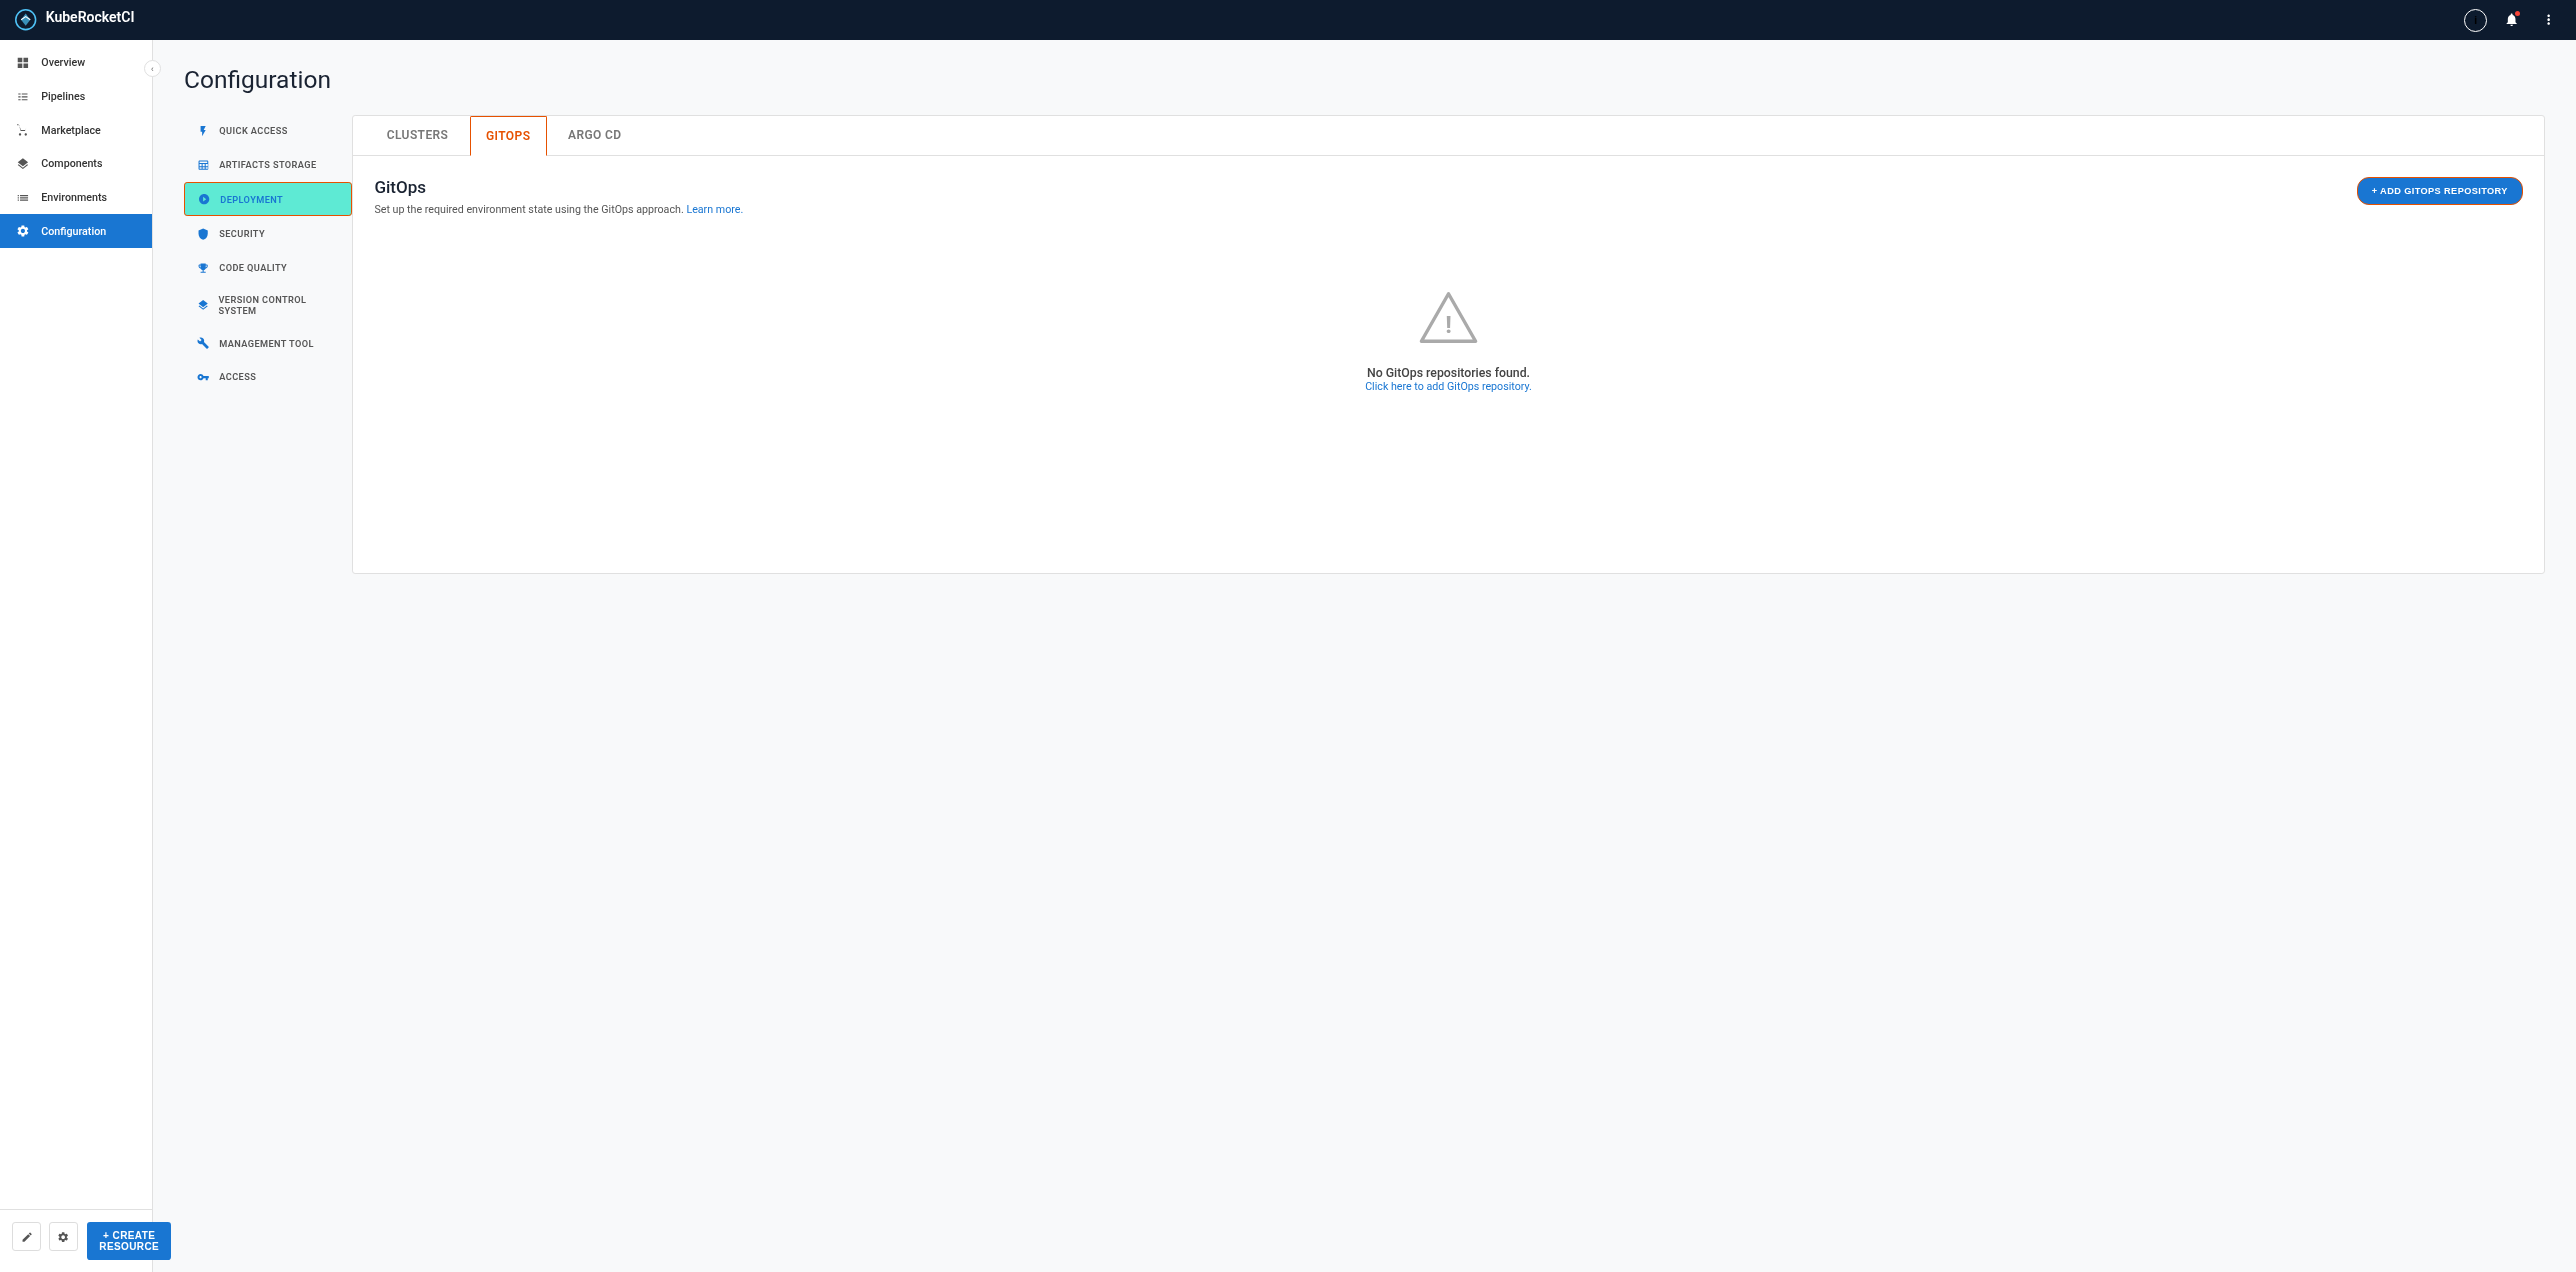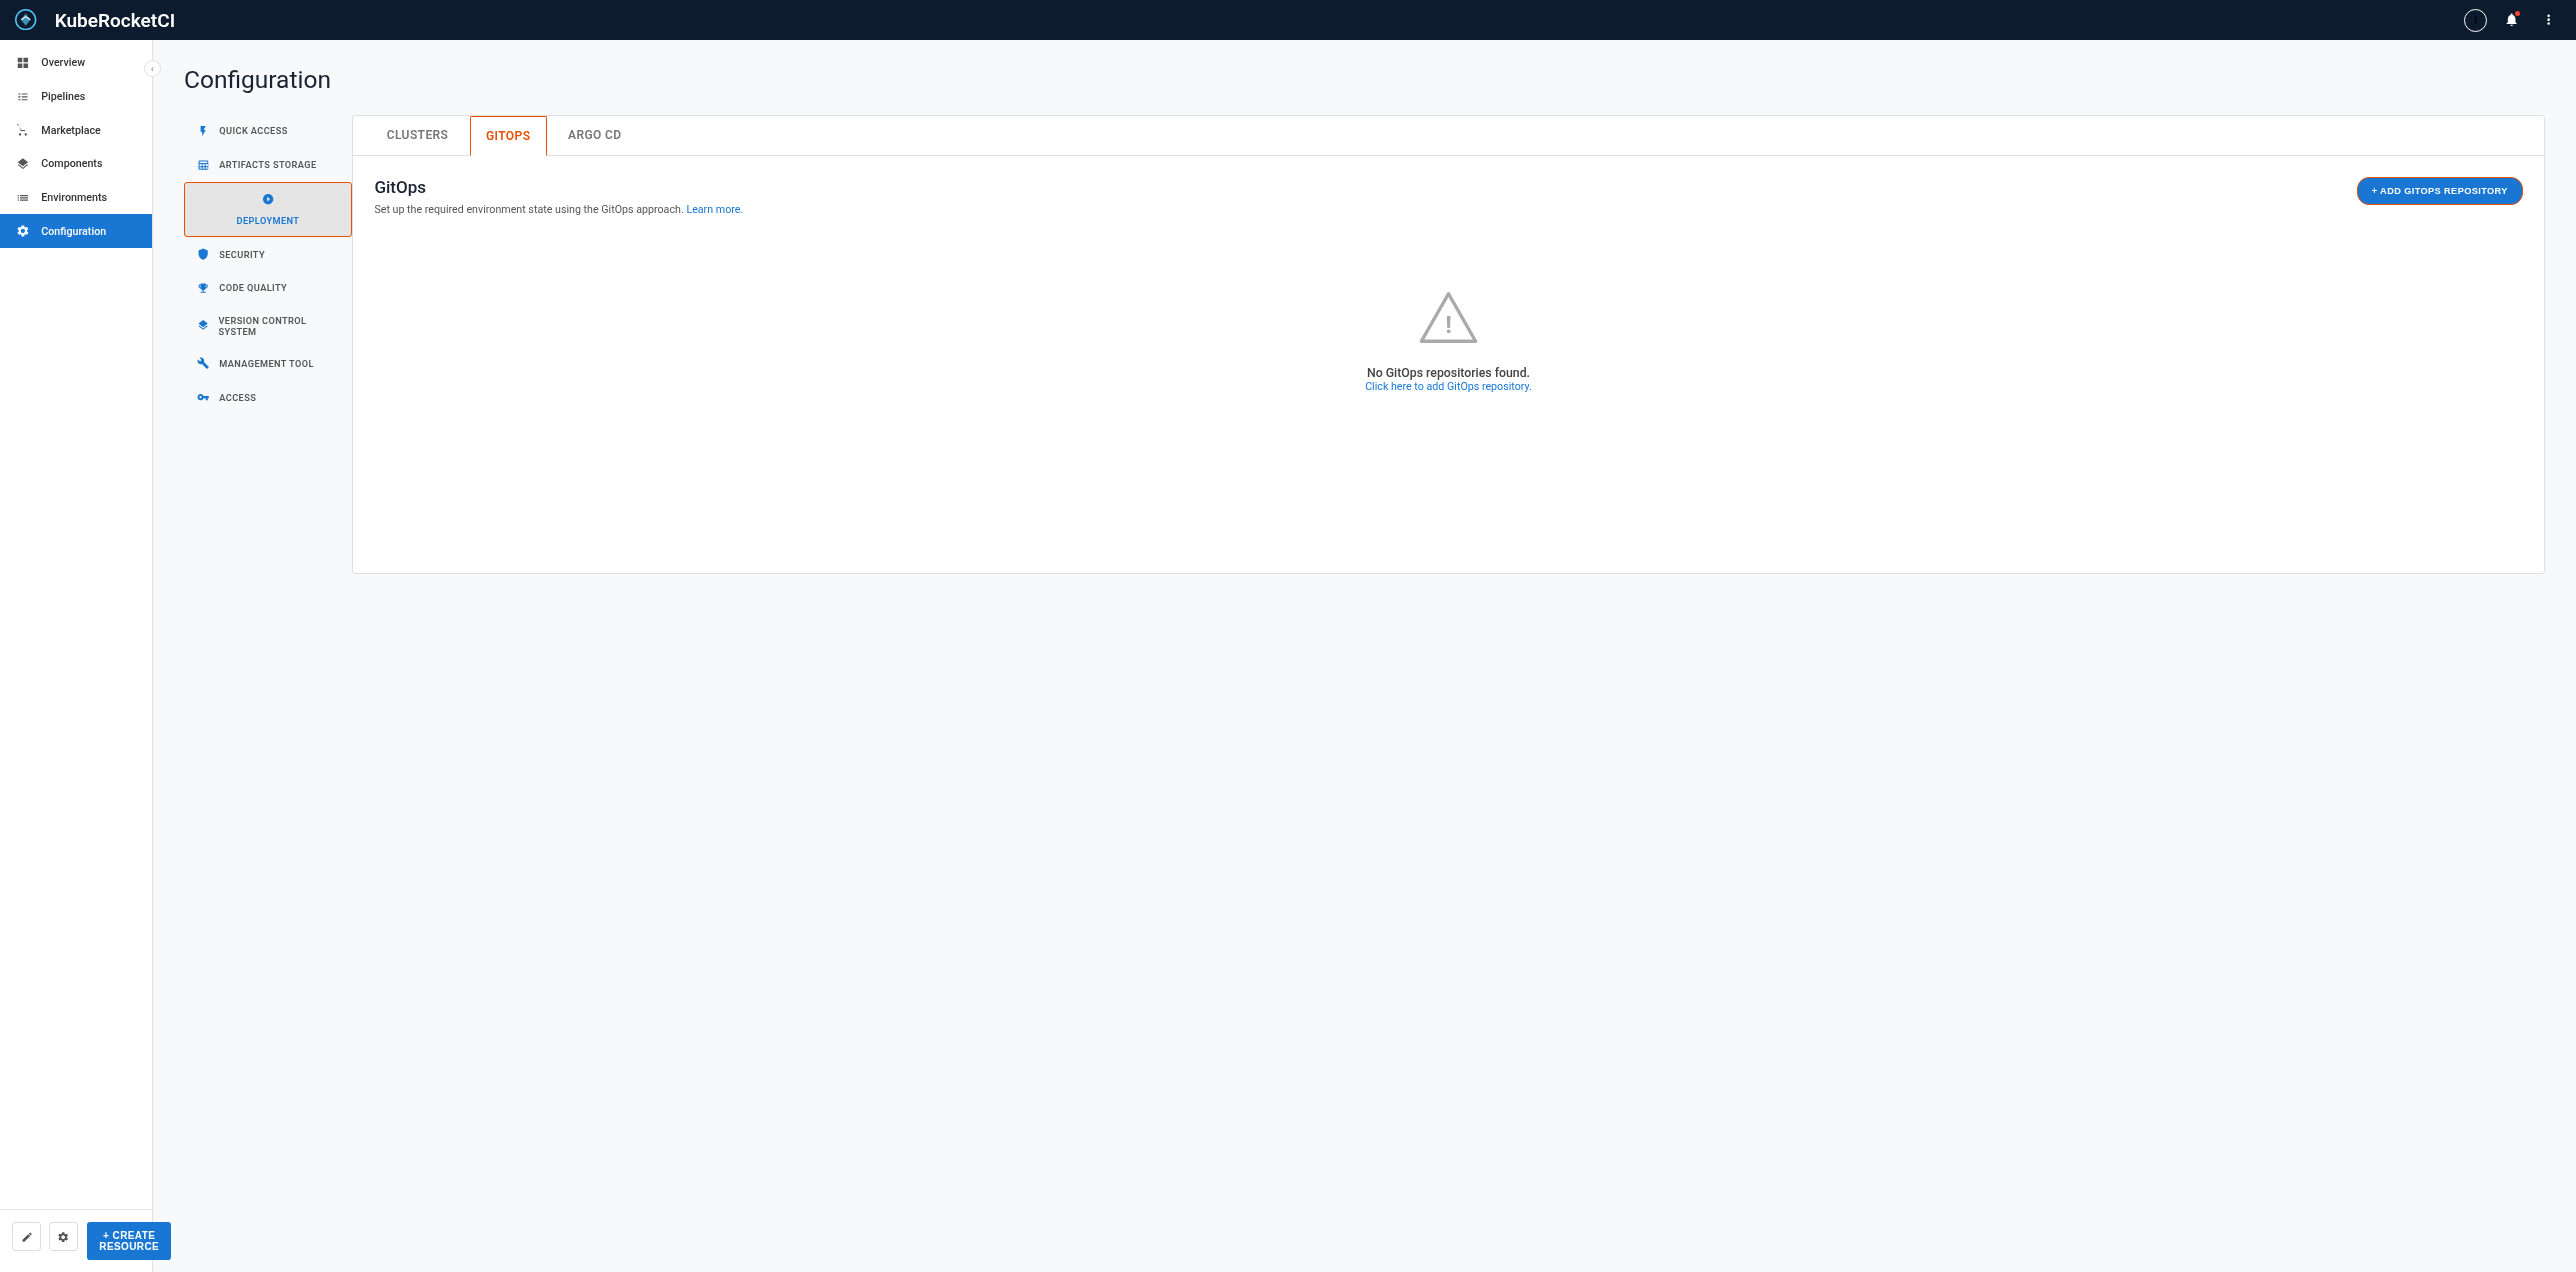--- a/index.html
+++ b/index.html
@@ -9,23 +9,23 @@
     .top-header {
       background: #0d1b2e;
       height: 40px;
       display: flex;
       align-items: center;
       padding: 0 15.3px;
       flex-shrink: 0;
     }
     .header-logo {
       display: flex;
-      gap: 18px;
+      gap: 9px;
       color: white;
-      font-size: 19px;
+      font-size: 14px;
       font-weight: 600;
       flex: 1;
     }
     .header-logo-icon {
       width: 21.4px;
       height: 21.4px;
     }
     .header-actions {
       display: flex;
       align-items: center;
@@ -202,22 +202,21 @@
       color: #555;
       font-size: 9.2px;
       font-weight: 600;
       letter-spacing: 0.4px;
       border-radius: 3.1px;
       margin-bottom: 1.5px;
     }
     .config-menu-item.active {
       border: 1.5px solid #e65100;
       color: #1976d2;
-      background: #e5e5e5;
-      flex-direction: column;
+      background: #5eead4;
     }
     .config-menu-icon {
       width: 13.8px;
       height: 13.8px;
       display: flex;
       align-items: center;
       justify-content: center;
       color: #1976d2;
       font-size: 10.7px;
     }

